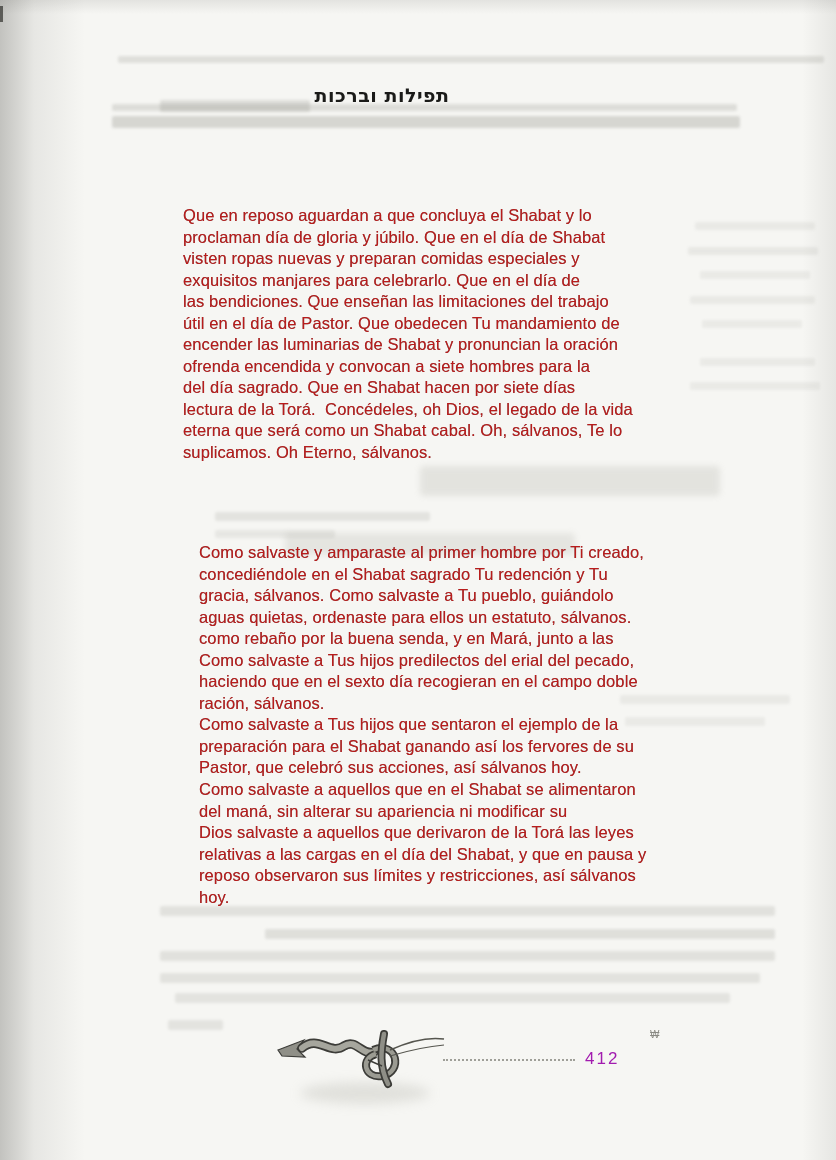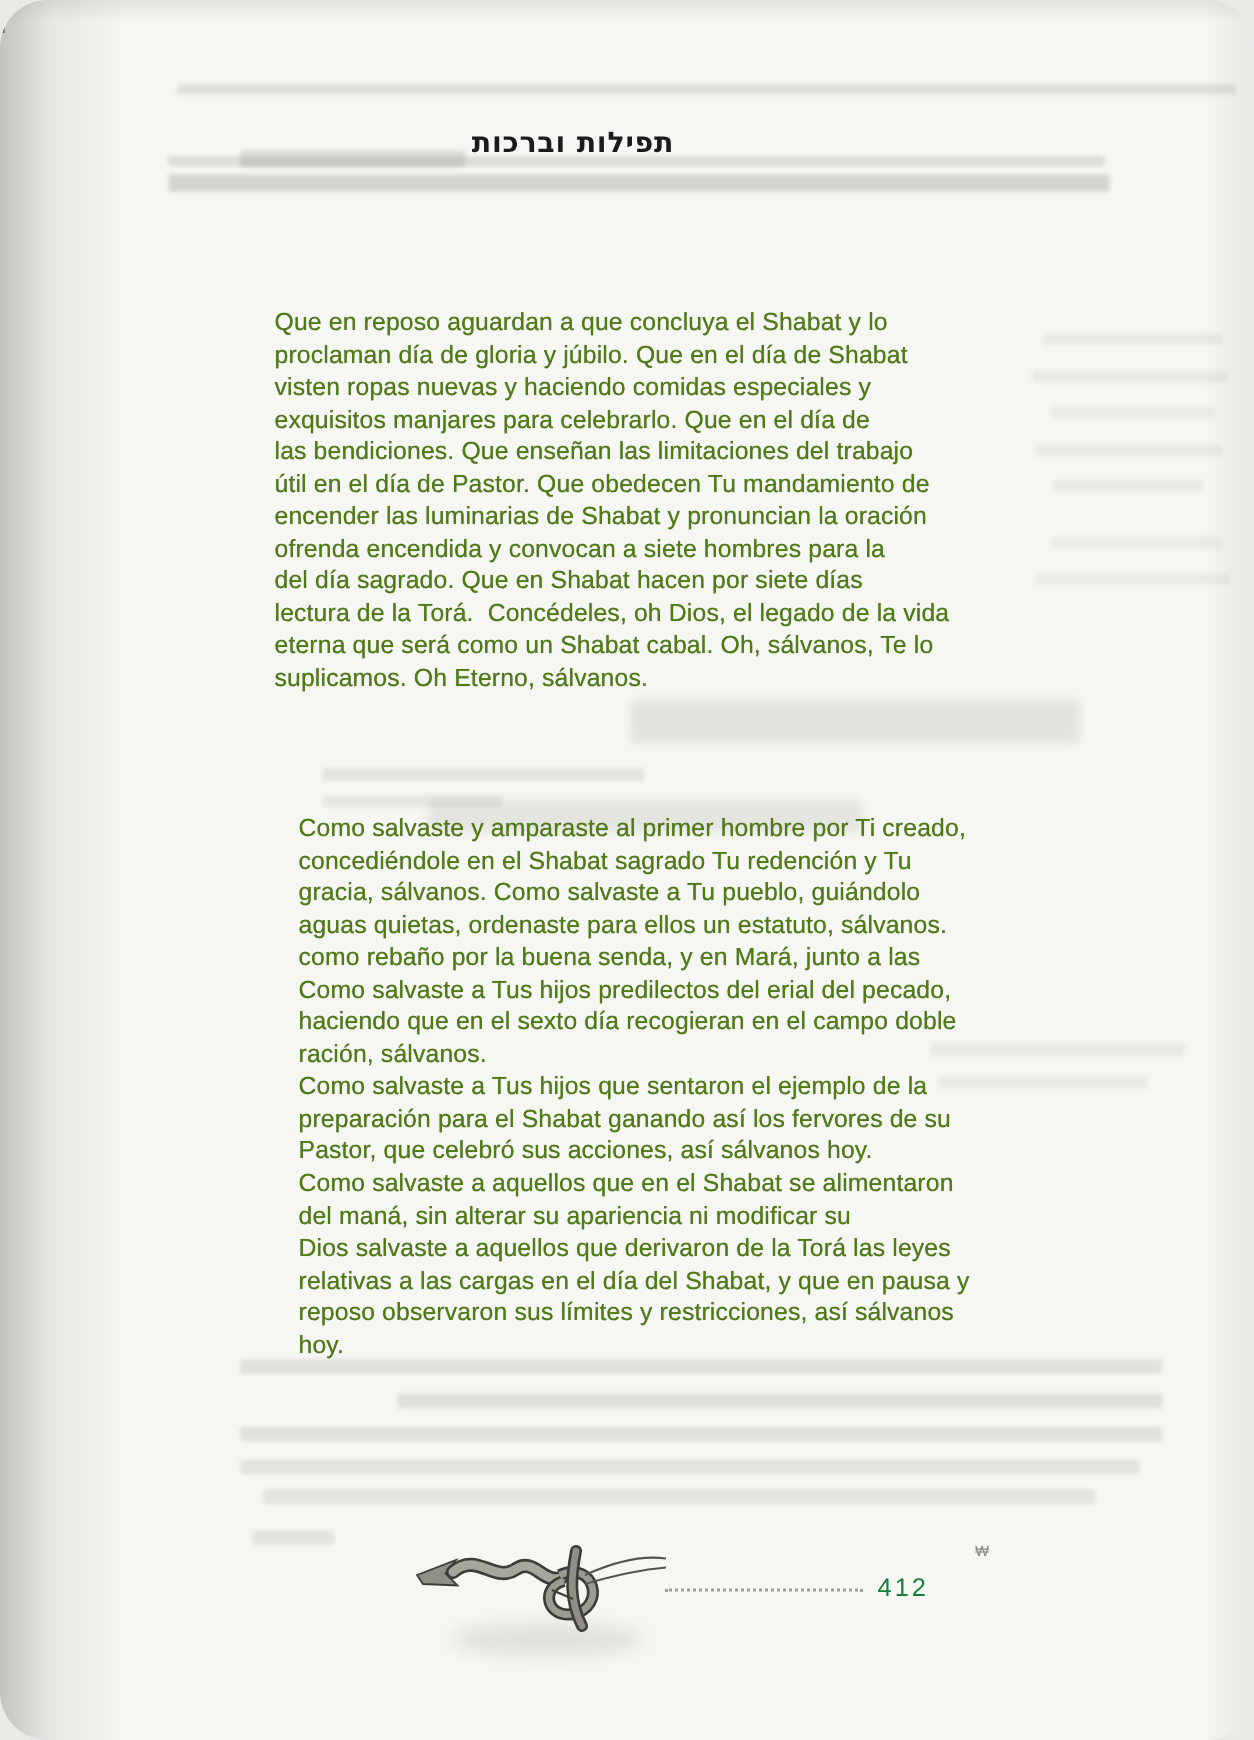--- a/index.html
+++ b/index.html
@@ -3,56 +3,55 @@
 <meta charset="utf-8">
 <style>
   html,body{margin:0;padding:0;background:#e9e9e6;}
   .page{
     position:relative;
     width:836px;height:1160px;
     margin:0 auto;
     background:#f6f6f3;
     overflow:hidden;
     font-family:"Liberation Sans", sans-serif;
-    border-radius:32px;
   }
   
   .shade-left{position:absolute;left:0;top:0;width:85px;height:1160px;
     background:linear-gradient(to right, rgba(75,75,70,0.30), rgba(120,120,115,0.12) 40%, rgba(0,0,0,0) 100%);}
   .shade-top{position:absolute;left:0;top:0;width:836px;height:14px;
     background:linear-gradient(to bottom, rgba(60,60,55,0.10), rgba(0,0,0,0));}
   .shade-right{position:absolute;right:0;top:0;width:34px;height:1160px;
     background:linear-gradient(to left, rgba(90,90,85,0.10), rgba(0,0,0,0));}
   .corner-mark{position:absolute;left:0;top:6px;width:3px;height:16px;background:#3a3a36;opacity:.75;}
 
   .hebrew-title{
     position:absolute;left:292px;top:84px;width:180px;margin:0;
     font-family:"DejaVu Sans", sans-serif;
     font-size:19px;font-weight:600;color:#1b1b19;
     text-align:center;letter-spacing:.5px;
   }
 
-  .para{position:absolute;left:183px;width:496px;color:#4d7c0f;
+  .para{position:absolute;left:183px;width:496px;color:#b91c1c;
     font-size:16.5px;line-height:21.55px;letter-spacing:.1px;
     text-shadow:0 0 .5px rgba(32,32,30,.55);}
   .para .line{white-space:pre;}
   .para1{top:205px;}
   .para2{top:542px;margin-left:16px;}
 
   
   .g{position:absolute;background:#85857c;filter:blur(1.4px);border-radius:2px;}
   .gbig{position:absolute;background:#9a9a90;filter:blur(3px);border-radius:4px;}
 
   .flourish{position:absolute;left:276px;top:1026px;}
   .flourish-shadow{position:absolute;left:300px;top:1082px;width:130px;height:22px;
     background:#b9b9b1;opacity:.35;filter:blur(6px);border-radius:50%;}
   .dotted-rule{position:absolute;left:443px;top:1059px;width:132px;height:0;
     border-top:2px dotted rgba(130,130,122,.75);}
   .page-number{position:absolute;left:585px;top:1049px;
-    font-size:17px;letter-spacing:2px;color:#15803d;}
+    font-size:17px;letter-spacing:2px;color:#a21caf;}
   .speck{position:absolute;left:650px;top:1029px;width:7px;height:11px;color:#6f6f66;
     font-size:10px;line-height:11px;opacity:.8;}
 </style>
 </head>
 <body>
 
 <div class="page">
 
   <div class="shade-left"></div>
   <div class="shade-top"></div>
@@ -85,21 +84,21 @@
   <div class="g" style="left:160px;top:951px;width:615px;height:10px;opacity:.18;"></div>
   <div class="g" style="left:160px;top:973px;width:600px;height:10px;opacity:.17;"></div>
   <div class="g" style="left:175px;top:993px;width:555px;height:10px;opacity:.16;"></div>
   <div class="g" style="left:168px;top:1020px;width:55px;height:10px;opacity:.16;"></div>
 
   <h1 class="hebrew-title" dir="rtl">תפילות וברכות</h1>
 
   <div class="para para1">
       <div class="line">Que en reposo aguardan a que concluya el Shabat y lo</div>
       <div class="line">proclaman día de gloria y júbilo. Que en el día de Shabat</div>
-      <div class="line">visten ropas nuevas y haciendo comidas especiales y</div>
+      <div class="line">visten ropas nuevas y preparan comidas especiales y</div>
       <div class="line">exquisitos manjares para celebrarlo. Que en el día de</div>
       <div class="line">las bendiciones. Que enseñan las limitaciones del trabajo</div>
       <div class="line">útil en el día de Pastor. Que obedecen Tu mandamiento de</div>
       <div class="line">encender las luminarias de Shabat y pronuncian la oración</div>
       <div class="line">ofrenda encendida y convocan a siete hombres para la</div>
       <div class="line">del día sagrado. Que en Shabat hacen por siete días</div>
       <div class="line">lectura de la Torá.  Concédeles, oh Dios, el legado de la vida</div>
       <div class="line">eterna que será como un Shabat cabal. Oh, sálvanos, Te lo</div>
       <div class="line">suplicamos. Oh Eterno, sálvanos.</div>
     </div>

